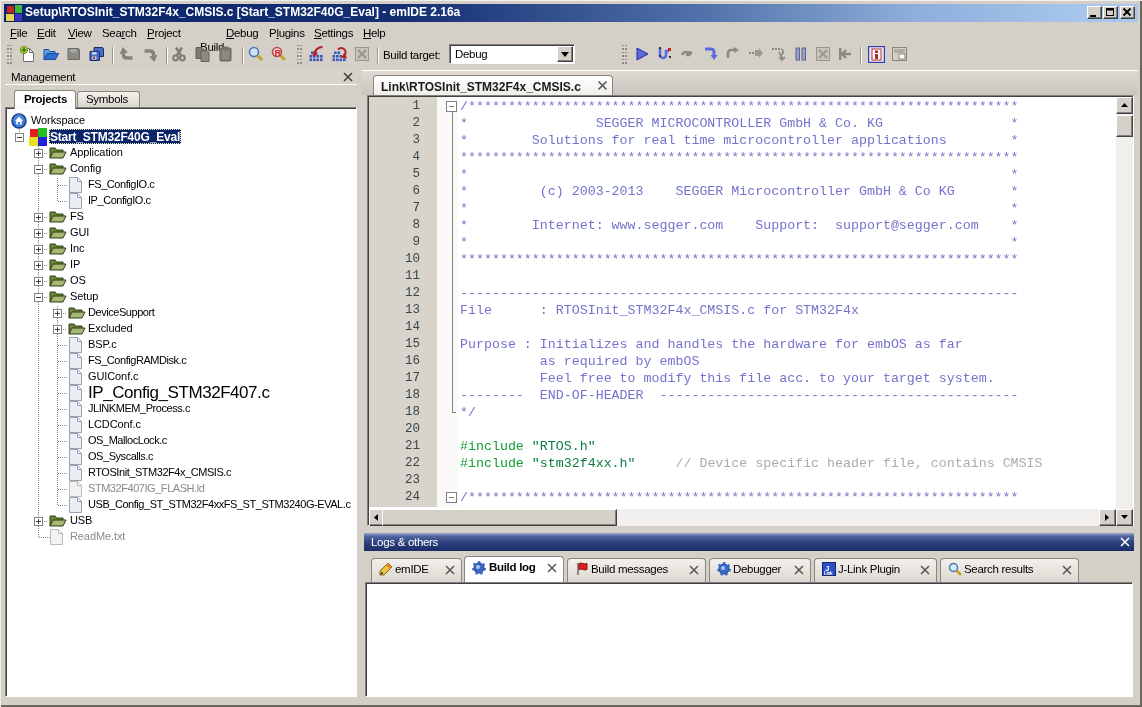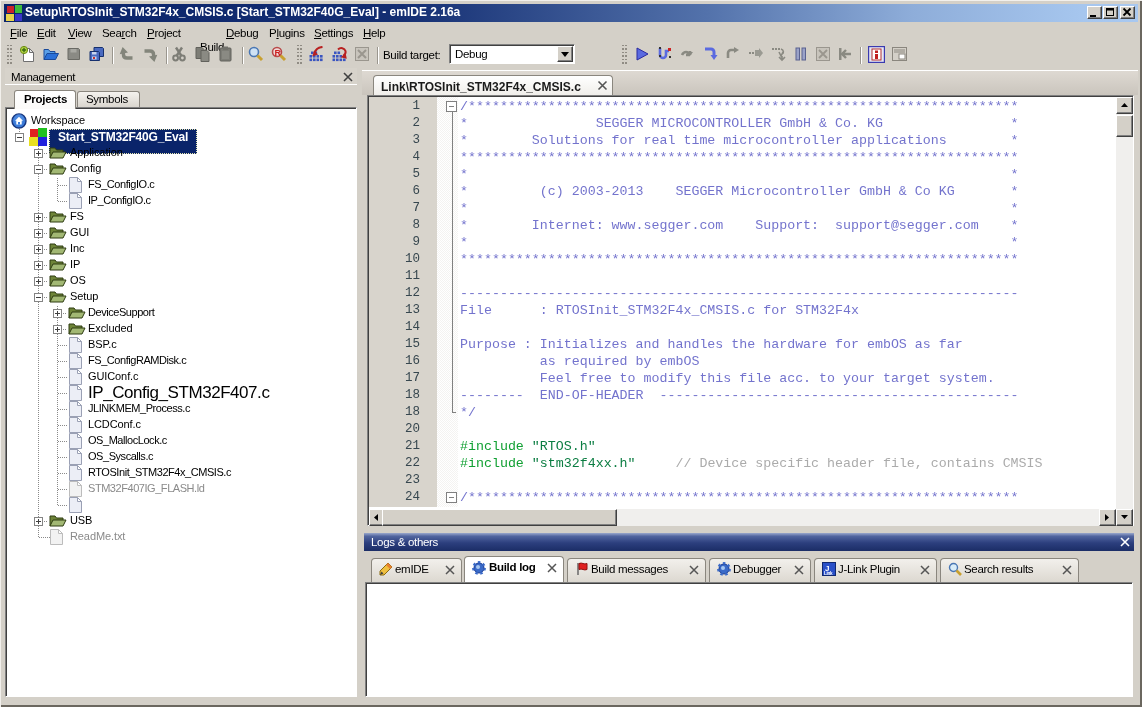--- a/index.html
+++ b/index.html
@@ -262,21 +262,21 @@
     <div class="abs" style="left:31px;top:114px;font-size:11px;letter-spacing:-0.1px;font-weight:normal;color:#000;z-index:4;line-height:13px;">Workspace</div>
     <div class="abs" style="left:15px;top:133px;width:9px;height:9px;background:#fff;border:1px solid #848484;z-index:4;">
       <div class="abs" style="left:1px;top:3px;width:5px;height:1px;background:#404040;"></div>
     </div>
     <svg class="abs" style="left:29px;top:128px;z-index:4;" width="19" height="19">
 <rect x="1" y="1" width="8" height="8" fill="#e02020"></rect>
 <rect x="9" y="0" width="9" height="9" fill="#20c020"></rect>
 <rect x="0" y="9" width="9" height="9" fill="#e8e020"></rect>
 <rect x="9" y="9" width="9" height="9" fill="#2020dd"></rect>
 </svg>
-    <div class="abs" style="left:49px;top:129px;height:25px;background:#0a246a;border:1px dotted #e8e8b0;padding:0 8px;font-size:12px;letter-spacing:-0.2px;font-weight:bold;color:#fff;z-index:4;line-height:14px;">Start_STM32F40G_Eval</div>
+    <div class="abs" style="left:49px;top:129px;height:15px;background:#0a246a;border:1px dotted #e8e8b0;padding:0 0;font-size:12px;letter-spacing:-0.2px;font-weight:bold;color:#fff;z-index:4;line-height:14px;">Start_STM32F40G_Eval</div>
     <div class="abs" style="left:34px;top:149px;width:9px;height:9px;background:#fff;border:1px solid #848484;z-index:4;">
       <div class="abs" style="left:1px;top:3px;width:5px;height:1px;background:#404040;"></div>
       <div class="abs" style="left:3px;top:1px;width:1px;height:5px;background:#404040;"></div>
     </div>
     <svg class="abs" style="left:49px;top:146px;z-index:4;" width="18" height="14">
 <path d="M1 12 V2 h5 l1.5 2 H14 v3" fill="#6e8438" stroke="#2e3c12"></path>
 <path d="M1 12 L4 6 h13 l-3 6 z" fill="#a2b874" stroke="#2e3c12"></path>
 </svg>
     <div class="abs" style="left:70px;top:146px;font-size:11px;letter-spacing:-0.1px;font-weight:normal;color:#000;z-index:4;line-height:13px;">Application</div>
     <div class="abs" style="left:34px;top:165px;width:9px;height:9px;background:#fff;border:1px solid #848484;z-index:4;">
@@ -415,20 +415,21 @@
     <div class="abs" style="left:88px;top:466px;font-size:11px;letter-spacing:-0.45px;font-weight:normal;color:#000;z-index:4;line-height:13px;">RTOSInit_STM32F4x_CMSIS.c</div>
     <svg class="abs" style="left:69px;top:481px;z-index:4;" width="13" height="16">
 <path d="M0.5 0.5 h8 l4 4 v11 h-12 z" fill="#f2f2f2" stroke="#bcbcbc"></path>
 <path d="M8.5 0.5 l4 4 h-4 z" fill="#fff" stroke="#bcbcbc"></path>
 </svg>
     <div class="abs" style="left:88px;top:482px;font-size:11px;letter-spacing:-0.45px;font-weight:normal;color:#8a8a8a;z-index:4;line-height:13px;">STM32F407IG_FLASH.ld</div>
     <svg class="abs" style="left:69px;top:497px;z-index:4;" width="13" height="16">
 <path d="M0.5 0.5 h8 l4 4 v11 h-12 z" fill="#eceef6" stroke="#9aa0b4"></path>
 <path d="M8.5 0.5 l4 4 h-4 z" fill="#fff" stroke="#9aa0b4"></path>
 </svg>
+    <div class="abs" style="left:88px;top:498px;font-size:11px;letter-spacing:-0.45px;font-weight:normal;color:#000;z-index:4;line-height:13px;">USB_Config_ST_STM32F4xxFS_ST_STM3240G-EVAL.c</div>
     <div class="abs" style="left:34px;top:517px;width:9px;height:9px;background:#fff;border:1px solid #848484;z-index:4;">
       <div class="abs" style="left:1px;top:3px;width:5px;height:1px;background:#404040;"></div>
       <div class="abs" style="left:3px;top:1px;width:1px;height:5px;background:#404040;"></div>
     </div>
     <svg class="abs" style="left:49px;top:514px;z-index:4;" width="18" height="14">
 <path d="M1 12 V2 h5 l1.5 2 H14 v3" fill="#6e8438" stroke="#2e3c12"></path>
 <path d="M1 12 L4 6 h13 l-3 6 z" fill="#a2b874" stroke="#2e3c12"></path>
 </svg>
     <div class="abs" style="left:70px;top:514px;font-size:11px;letter-spacing:-0.1px;font-weight:normal;color:#000;z-index:4;line-height:13px;">USB</div>
     <svg class="abs" style="left:50px;top:529px;z-index:4;" width="13" height="16">

